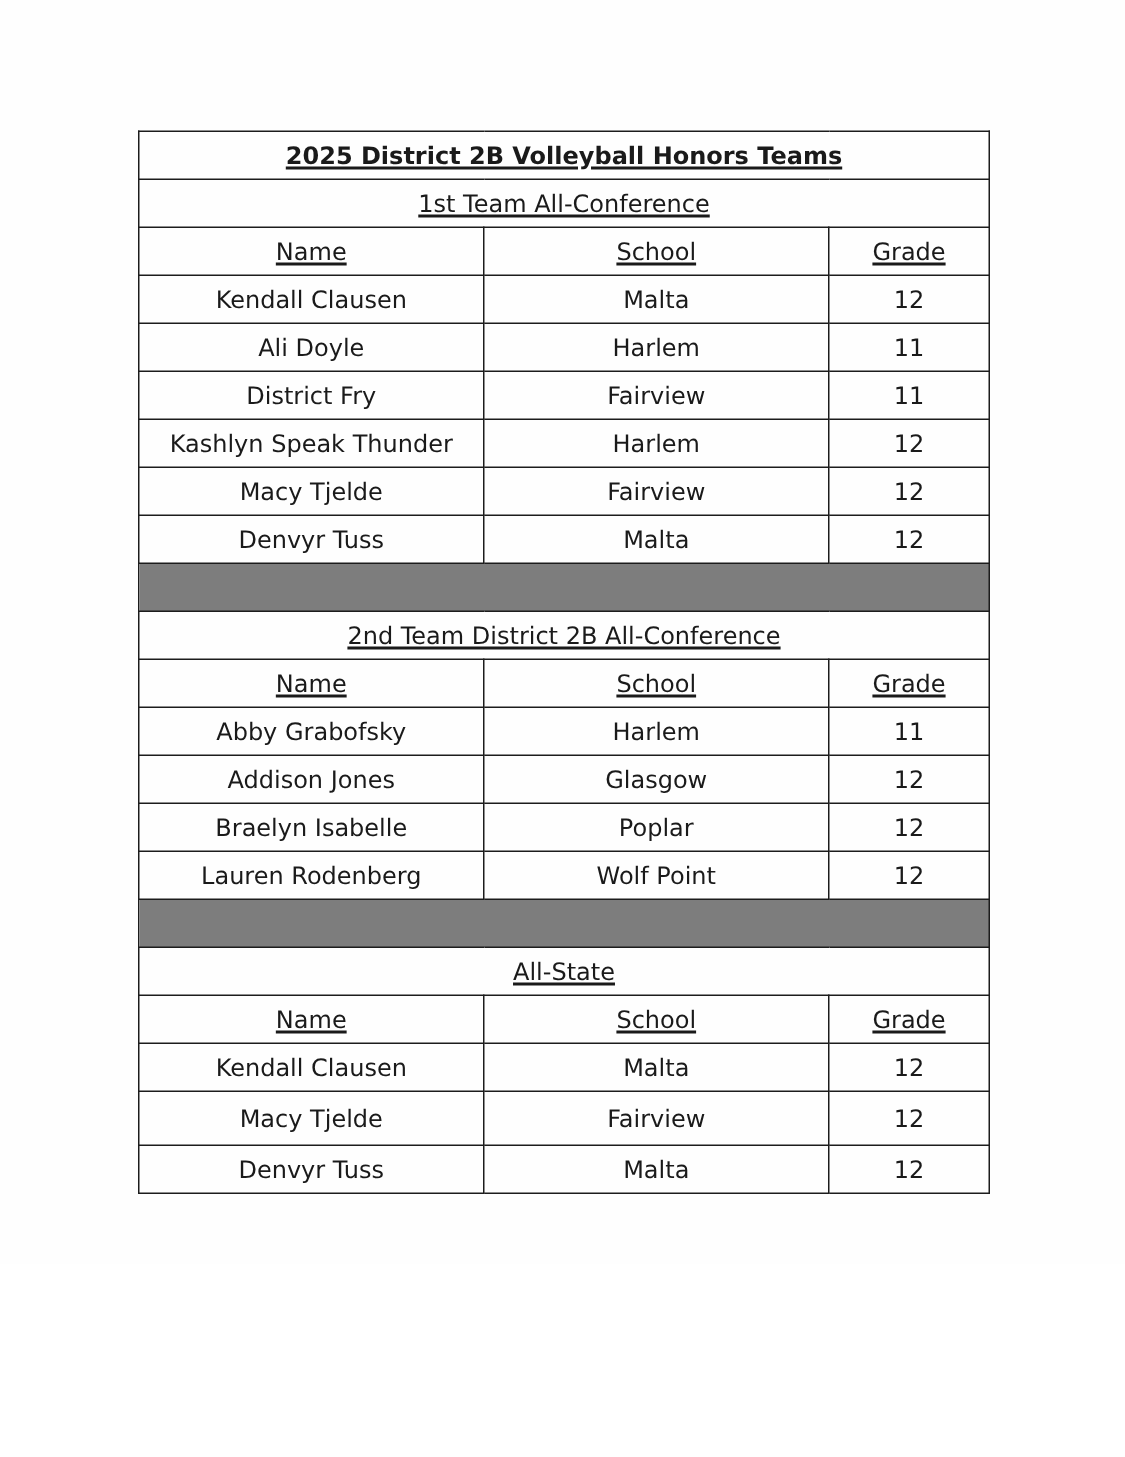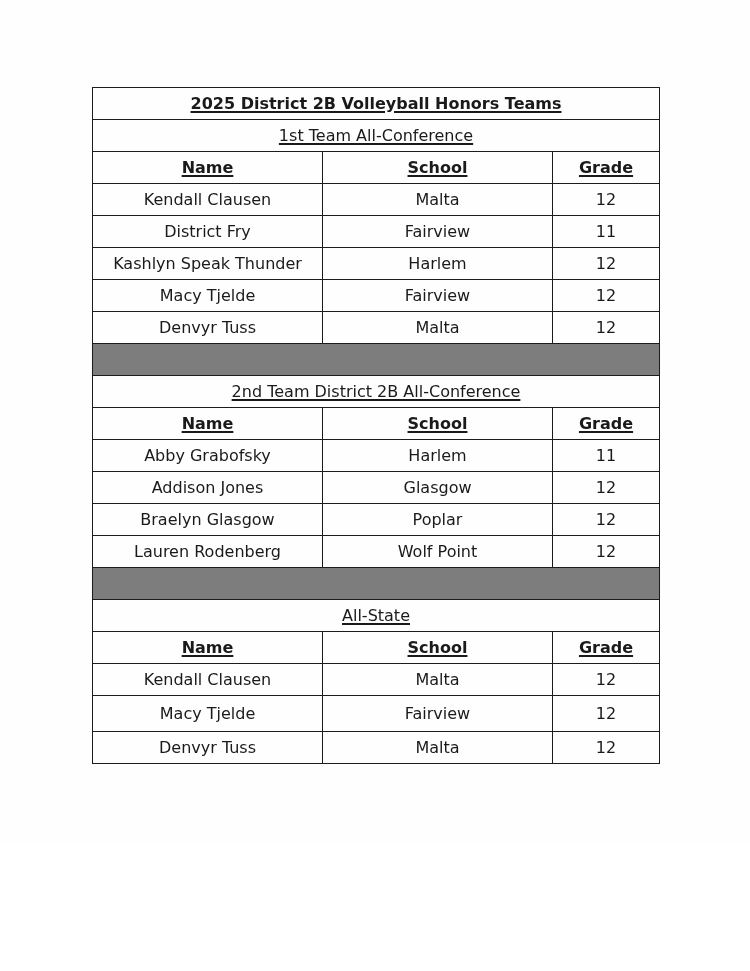--- a/index.html
+++ b/index.html
@@ -47,21 +47,21 @@
     text-underline-offset: 2px;
   }
   td.section-title {
     font-weight: normal;
     font-size: 17px;
     text-decoration: underline;
     text-decoration-thickness: 2px;
     text-underline-offset: 2px;
   }
   td.col-header {
-    font-weight: bold;
+    font-weight: normal;
     font-size: 16px;
     text-decoration: underline;
     text-decoration-thickness: 2px;
     text-underline-offset: 2px;
   }
   td.separator {
     background: var(--sep-color, #7d7d7d);
     height: 28px;
     padding: 0;
   }
@@ -89,20 +89,25 @@
         </tr>
         <tr class="header-row">
           <td class="col-header">Name</td>
           <td class="col-header">School</td>
           <td class="col-header">Grade</td>
         </tr>
         <tr class="data-row">
           <td class="data-cell">Kendall Clausen</td>
           <td class="data-cell">Malta</td>
           <td class="data-cell">12</td>
+        </tr>
+        <tr class="data-row">
+          <td class="data-cell">Ali Doyle</td>
+          <td class="data-cell">Harlem</td>
+          <td class="data-cell">11</td>
         </tr>
         <tr class="data-row">
           <td class="data-cell">District Fry</td>
           <td class="data-cell">Fairview</td>
           <td class="data-cell">11</td>
         </tr>
         <tr class="data-row">
           <td class="data-cell">Kashlyn Speak Thunder</td>
           <td class="data-cell">Harlem</td>
           <td class="data-cell">12</td>
@@ -136,21 +141,21 @@
           <td class="data-cell">Abby Grabofsky</td>
           <td class="data-cell">Harlem</td>
           <td class="data-cell">11</td>
         </tr>
         <tr class="data-row">
           <td class="data-cell">Addison Jones</td>
           <td class="data-cell">Glasgow</td>
           <td class="data-cell">12</td>
         </tr>
         <tr class="data-row">
-          <td class="data-cell">Braelyn Glasgow</td>
+          <td class="data-cell">Braelyn Isabelle</td>
           <td class="data-cell">Poplar</td>
           <td class="data-cell">12</td>
         </tr>
         <tr class="data-row">
           <td class="data-cell">Lauren Rodenberg</td>
           <td class="data-cell">Wolf Point</td>
           <td class="data-cell">12</td>
         </tr>
       </tbody>
       <tbody>

